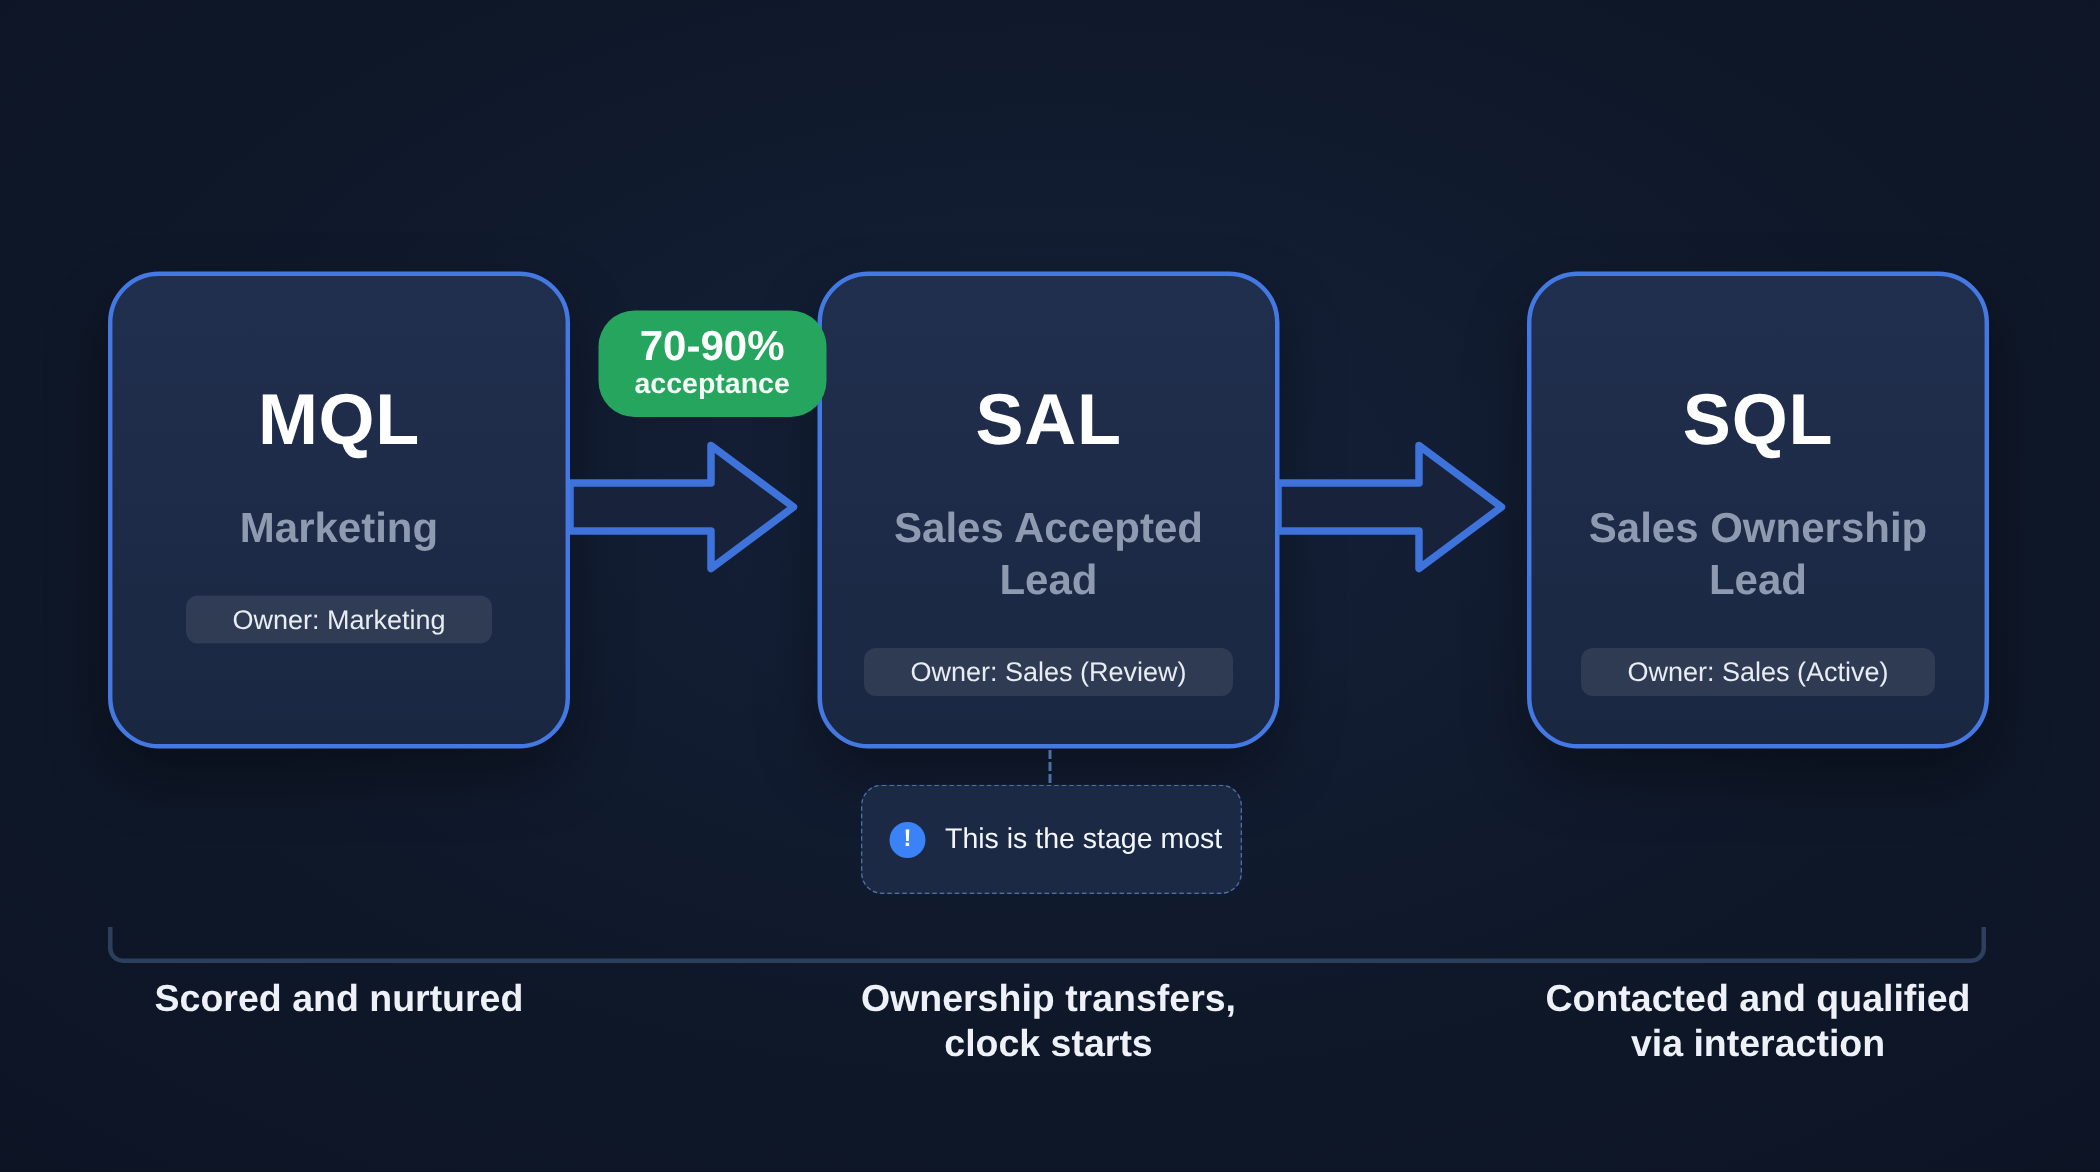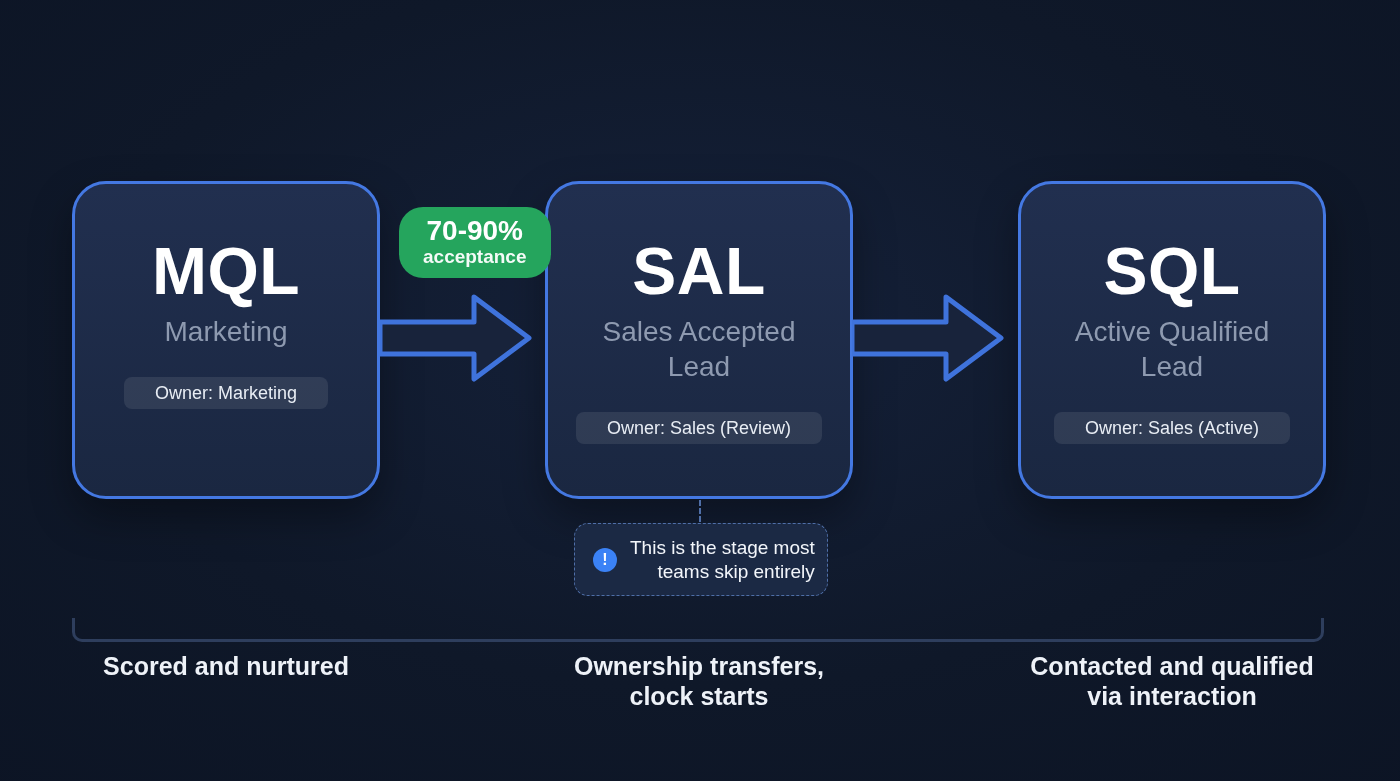--- a/index.html
+++ b/index.html
@@ -12,22 +12,22 @@
   .card{
     position:absolute;top:181px;width:308px;height:318px;box-sizing:border-box;
     border:3.5px solid #4478e2;border-radius:34px;
     background:linear-gradient(180deg,#212f4f 0%,#1a2741 100%);
     box-shadow:0 18px 40px rgba(0,0,0,.35);
     display:flex;flex-direction:column;align-items:center;padding-top:54px;
   }
   #card-1{left:72px;}
   #card-2{left:545px;}
   #card-3{left:1018px;}
-  .acronym{margin:0;font-size:66px;line-height:66px;font-weight:800;color:#ffffff;letter-spacing:.5px;}
-  .subtitle{margin:10px 18px 0;font-size:28px;line-height:35px;font-weight:400;color:#8e9ab0;text-align:center;}
+  .acronym{margin:10px;font-size:48px;line-height:66px;font-weight:800;color:#ffffff;letter-spacing:.5px;}
+  .subtitle{margin:10px 18px 0;font-size:28px;line-height:35px;font-weight:700;color:#8e9ab0;text-align:center;}
   .subtitle span{display:block;}
   .owner{
     margin-top:28px;background:rgba(255,255,255,.09);color:#e8edf4;
     font-size:18px;line-height:18px;padding:7px 31px;border-radius:8px;white-space:nowrap;
   }
   
   .rate{
     position:absolute;top:207px;min-width:130px;box-sizing:border-box;
     border-radius:24px;padding:9px 24px 10px;text-align:center;color:#ffffff;
   }
@@ -86,21 +86,21 @@
     <p class="subtitle">
       <span>Sales Accepted</span>
       <span>Lead</span>
     </p>
     <div class="owner">Owner: Sales (Review)</div>
   </section>
 
   <section class="card" id="card-3">
     <h1 class="acronym">SQL</h1>
     <p class="subtitle">
-      <span>Active Qualified</span>
+      <span>Sales Ownership</span>
       <span>Lead</span>
     </p>
     <div class="owner">Owner: Sales (Active)</div>
   </section>
 
   <div class="rate" id="rate-1">
     <div class="rate-big">70-90%</div>
     <div class="rate-small">acceptance</div>
   </div>
 
@@ -109,21 +109,20 @@
   </svg>
   <svg class="arrow" id="arrow-2" viewBox="0 0 152 92" aria-hidden="true">
     <polygon points="0,30 94,30 94,5 149,46 94,87 94,62 0,62"></polygon>
   </svg>
 
   <div class="connector"></div>
   <aside class="callout">
     <span class="callout-icon">!</span>
     <span class="callout-text">
       <span>This is the stage most</span>
-      <span>teams skip entirely</span>
     </span>
   </aside>
 
   <div class="bracket"></div>
 
   <div class="footnote" id="fn-1">
     <span>Scored and nurtured</span>
     <span></span>
   </div>
   <div class="footnote" id="fn-2">

